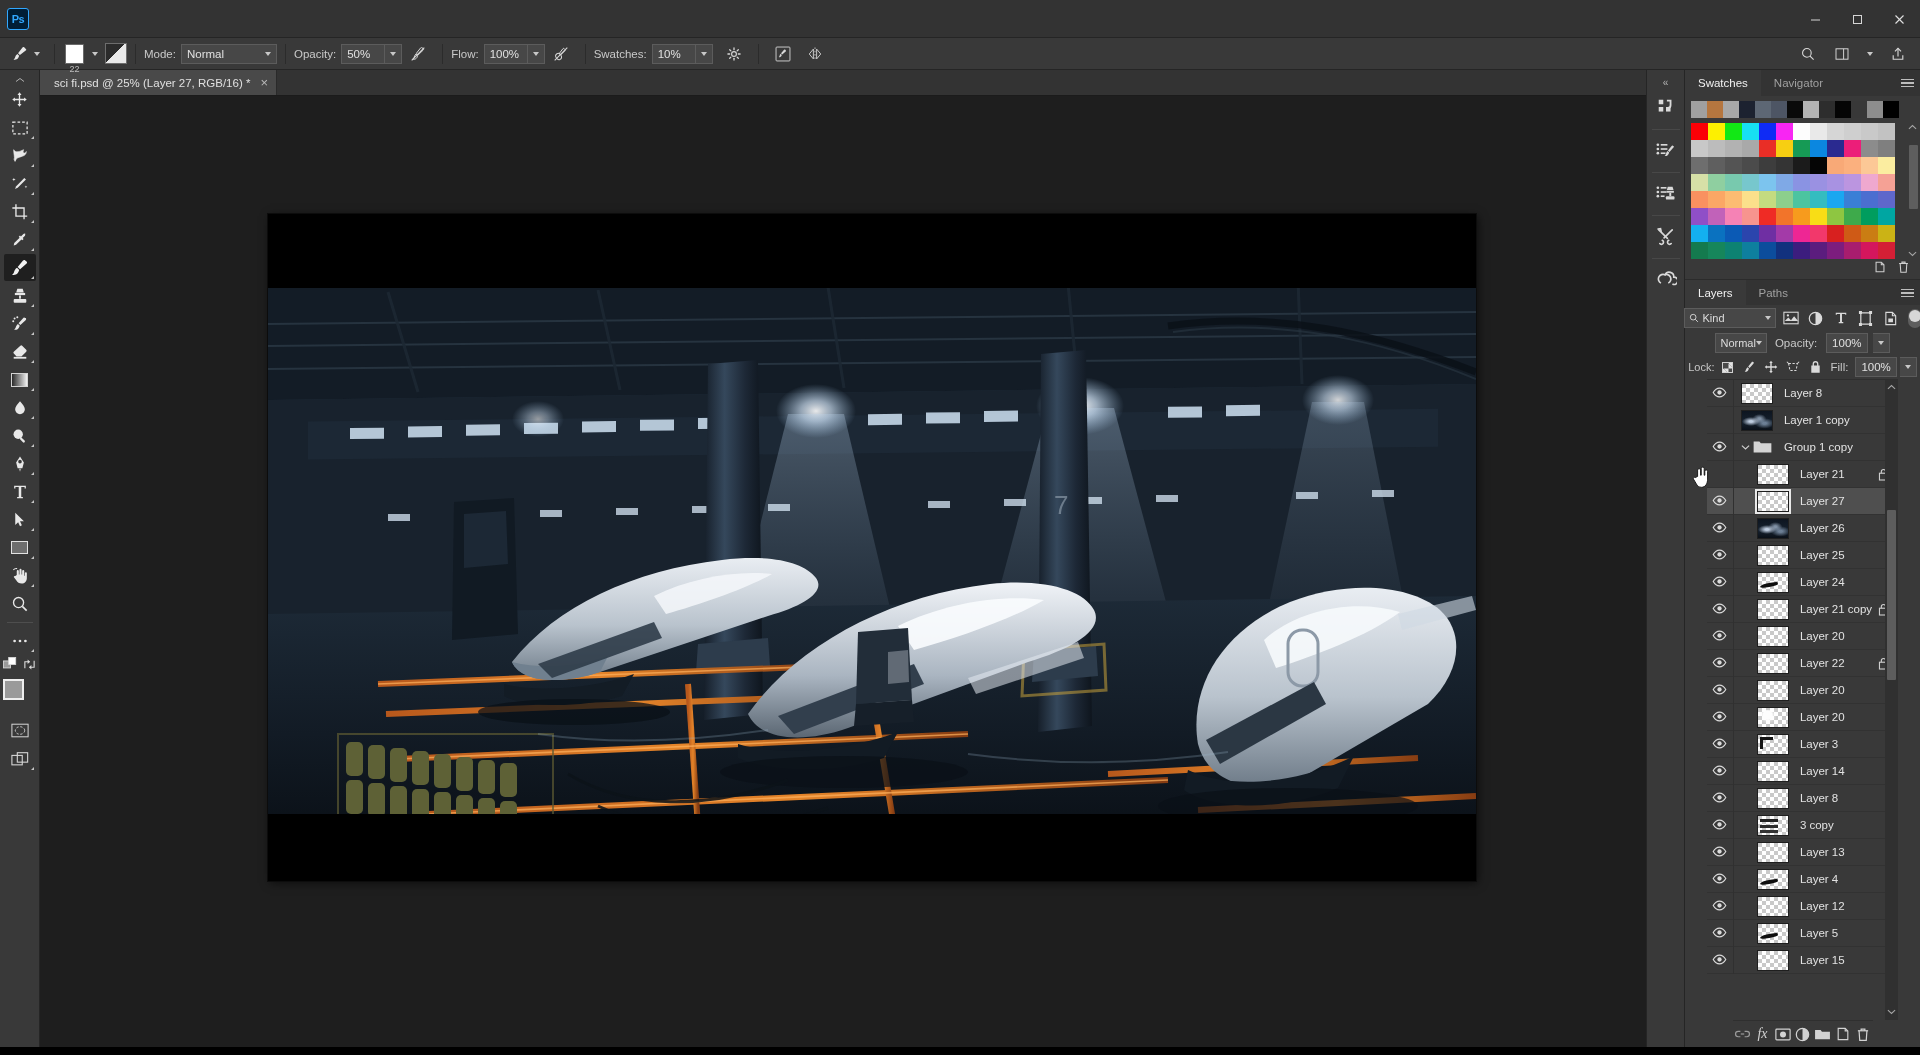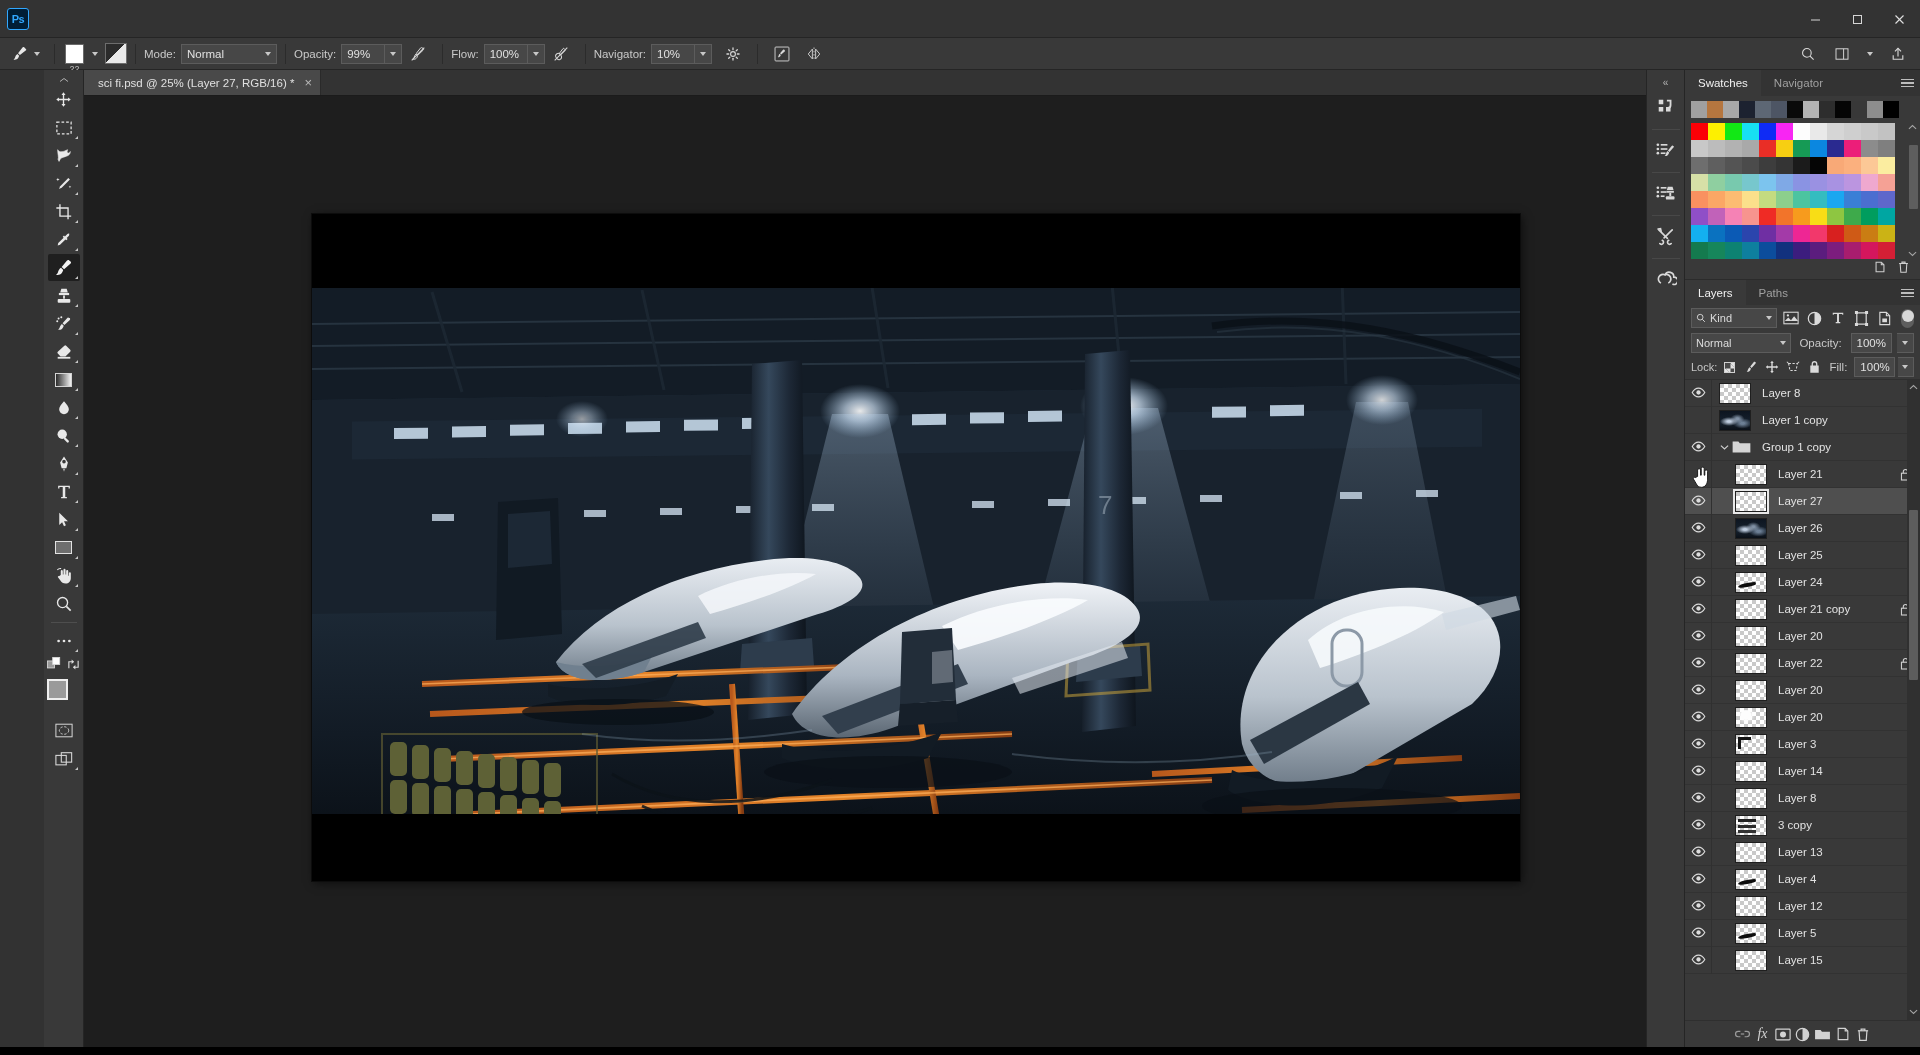--- a/index.html
+++ b/index.html
@@ -111,21 +111,21 @@
     width: 26px; height: 24px; display: flex;
     align-items: center; justify-content: center;
     color: #d8d8d8; margin: 0 3px;
   }
   .optionsbar-right {
     position: absolute; right: 6px; top: 0; height: 32px;
     display: flex; align-items: center; gap: 2px;
   }
 
   
-  .workspace { flex: 1 1 auto; display: flex; min-height: 0; padding-left: 44px; }
+  .workspace { flex: 1 1 auto; display: flex; min-height: 0; }
 
   
   .toolbar {
     width: 40px; background: #393939; flex: 0 0 40px;
     border-right: 1px solid #252525;
     display: flex; flex-direction: column; align-items: center;
     padding-top: 4px; position: relative;
   }
   .tool {
     width: 32px; height: 27px; display: flex;
@@ -250,21 +250,21 @@
     align-items: center; color: #9a9a9a; font-size: 8px;
   }
   .sw-thumb { position: absolute; right: 2px; top: 22px; width: 9px; height: 64px; background: #5e5e5e; border-radius: 1px; }
   .sw-footer {
     height: 20px; display: flex; align-items: center;
     justify-content: flex-end; gap: 10px; padding-right: 10px;
     color: #cfcfcf;
   }
 
   
-  .layers-panel { flex: 1 1 auto; display: flex; flex-direction: column; min-height: 0; }
+  .layers-panel { flex: 1 1 auto; display: flex; flex-direction: column; min-height: 0; align-items: center; }
   .lyr-filters {
     height: 26px; display: flex; align-items: center;
     padding: 0 6px; gap: 5px; flex: 0 0 26px;
   }
   .kind-select {
     height: 20px; width: 92px; background: #474747;
     border: 1px solid #5c5c5c; display: flex; align-items: center;
     justify-content: space-between; padding: 0 4px;
     font-size: 11px; color: #dcdcdc;
   }
@@ -466,21 +466,21 @@
     <div class="opt-label">Mode:</div>
     <div class="opt-select" style="min-width:96px;">
       <span>Normal</span>
       <span class="caret"></span>
     </div>
 
     <div class="opt-sep"></div>
 
     <div class="opt-label">Opacity:</div>
     <div class="opt-num">
-      <span>99%</span>
+      <span>50%</span>
     </div>
     <div class="opt-stepper">
         <span class="caret"></span>
       </div>
 
     <div class="opt-icon-btn">
       <svg width="18" height="18" viewBox="0 0 20 20">
         <path d="M14.5 3.2c-.5-.5-1.3-.4-1.7.2L8.2 9.2l1.9 1.9 5.6-5.4c.6-.5.6-1.3.1-1.8z" fill="none" stroke="#d8d8d8" stroke-width="1.1"></path>
         <path d="M7.6 10l2 2c-.3 1.3-1.1 2.8-2.5 3.5-1 .5-2.4.4-2.9.1.6-.3 1.1-.8 1.4-1.6.3-1.3 1-2.9 2-3.9z" fill="none" stroke="#d8d8d8" stroke-width="1.1"></path>
         <line x1="3" y1="17" x2="17" y2="3" stroke="#d8d8d8" stroke-width="1.2"></line>
@@ -500,21 +500,21 @@
     <div class="opt-icon-btn">
       <svg width="18" height="18" viewBox="0 0 20 20">
         <path d="M13.5 4c-.4-.4-1.1-.3-1.4.2L8 9.5l1.6 1.6 4.7-4.7c.5-.4.5-1 .2-1.4z" fill="none" stroke="#d8d8d8" stroke-width="1.1"></path>
         <ellipse cx="7.3" cy="12.8" rx="3" ry="3.6" transform="rotate(-30 7.3 12.8)" fill="none" stroke="#d8d8d8" stroke-width="1.1"></ellipse>
         <line x1="3" y1="17" x2="17" y2="3" stroke="#d8d8d8" stroke-width="1.2"></line>
       </svg>
     </div>
 
     <div class="opt-sep"></div>
 
-    <div class="opt-label">Navigator:</div>
+    <div class="opt-label">Swatches:</div>
     <div class="opt-num">
       <span>10%</span>
     </div>
     <div class="opt-stepper">
         <span class="caret"></span>
       </div>
 
     <div class="opt-icon-btn" style="margin-left:8px;">
       <svg width="16" height="16" viewBox="0 0 20 20">
         <circle cx="10" cy="10" r="3" fill="none" stroke="#d8d8d8" stroke-width="1.4"></circle>

